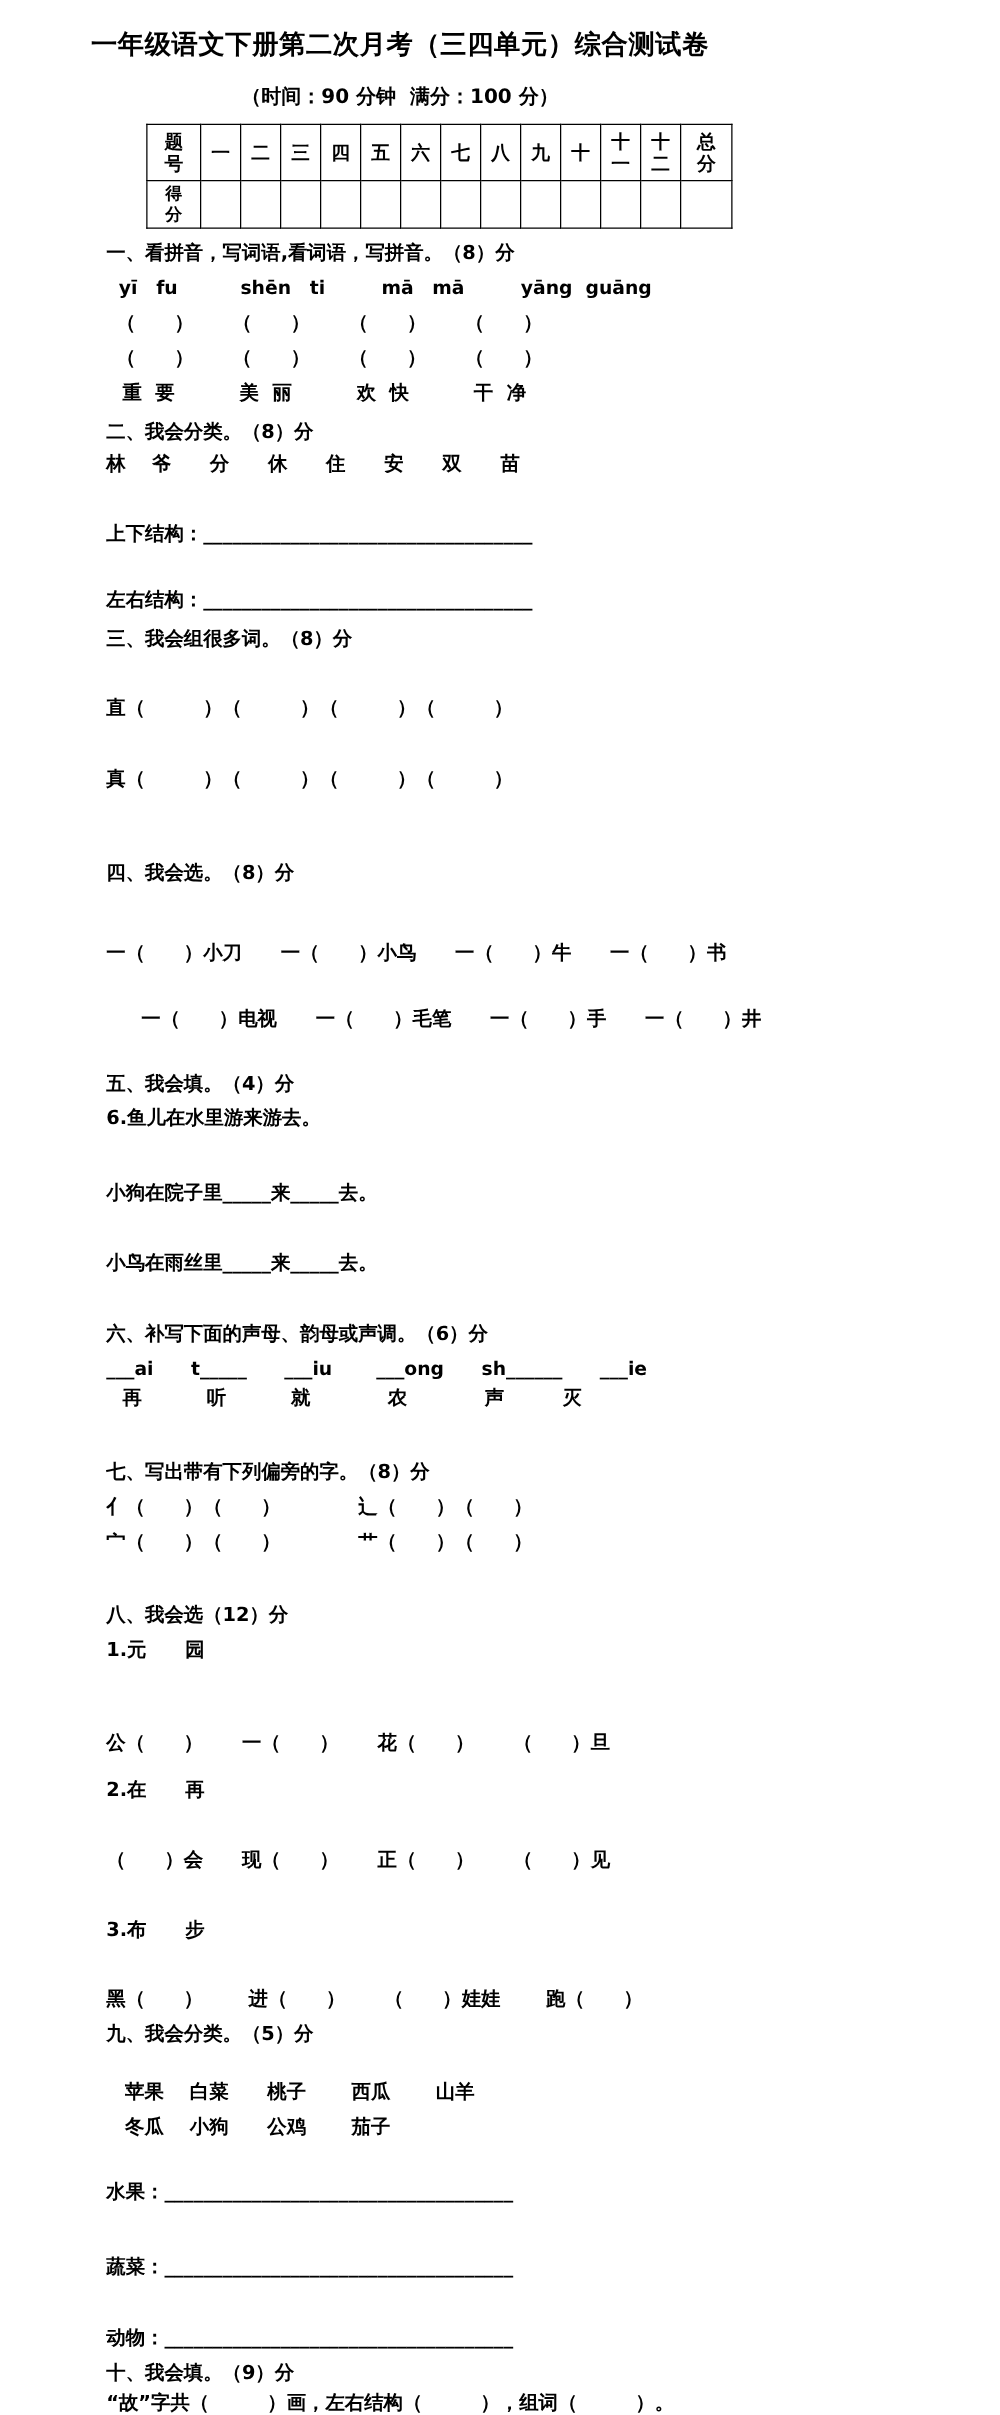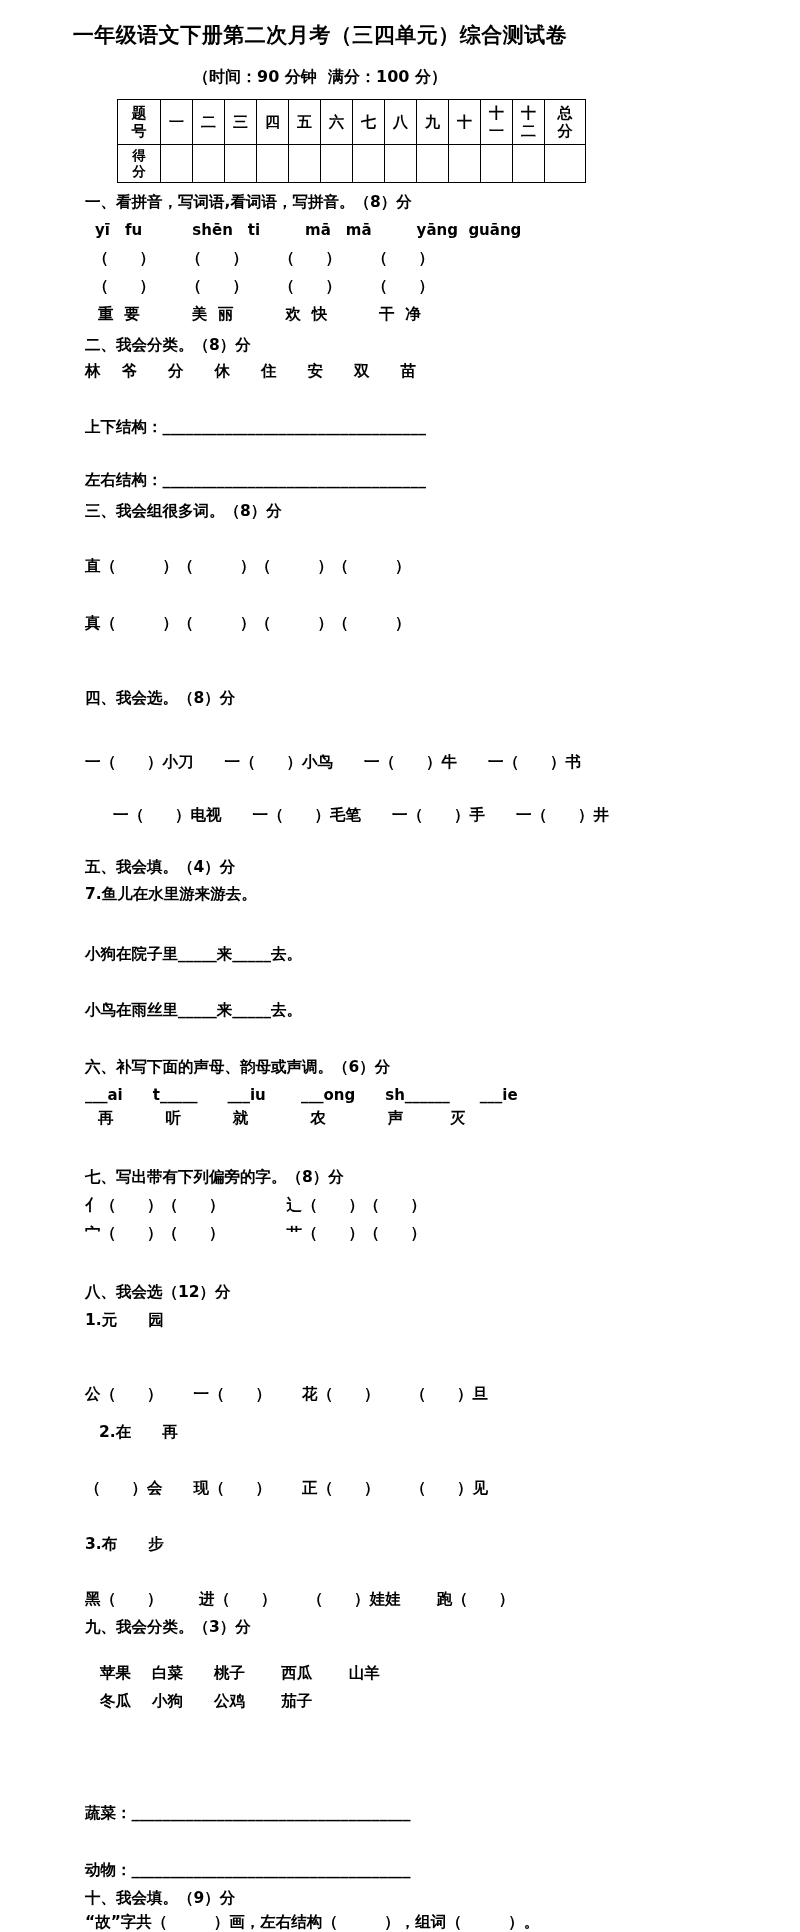--- a/index.html
+++ b/index.html
@@ -111,42 +111,43 @@
 
   <div class="ln" style="left:85px; top:501px;">三、我会组很多词。（8）分</div>
   <div class="ln" style="left:85px; top:556px;">直（　　　）（　　　）（　　　）（　　　）</div>
   <div class="ln" style="left:85px; top:613px;">真（　　　）（　　　）（　　　）（　　　）</div>
 
   <div class="ln" style="left:85px; top:688px;">四、我会选。（8）分</div>
   <div class="ln" style="left:85px; top:752px;">一（　　）小刀　　一（　　）小鸟　　一（　　）牛　　一（　　）书</div>
   <div class="ln" style="left:85px; top:805px;margin-left:28px;">一（　　）电视　　一（　　）毛笔　　一（　　）手　　一（　　）井</div>
 
   <div class="ln" style="left:85px; top:857px;">五、我会填。（4）分</div>
-  <div class="ln" style="left:85px; top:884px;">7.鱼儿在水里游来游去。</div>
+  <div class="ln" style="left:85px; top:884px;">6.鱼儿在水里游来游去。</div>
   <div class="ln" style="left:85px; top:944px;">小狗在院子里_____来_____去。</div>
   <div class="ln" style="left:85px; top:1000px;">小鸟在雨丝里_____来_____去。</div>
 
   <div class="ln" style="left:85px; top:1057px;">六、补写下面的声母、韵母或声调。（6）分</div>
   <div class="ln pinyin" style="left:85px; top:1085px;">___ai　　t_____　　___iu　　 ___ong　　sh______　　___ie</div>
   <div class="ln" style="left:98px; top:1108px;">再　　　 听　　　 就　　　　农　　　　声　　　灭</div>
 
   <div class="ln" style="left:85px; top:1167px;">七、写出带有下列偏旁的字。（8）分</div>
   <div class="ln" style="left:85px; top:1223px;">宀（　　）（　　）　　　　艹（　　）（　　）</div>
   <div class="ln" style="left:85px; top:1195px;">亻（　　）（　　）　　　　辶（　　）（　　）</div>
 
   <div class="ln" style="left:85px; top:1282px;">八、我会选（12）分</div>
   <div class="ln" style="left:85px; top:1310px;">1.元　　园</div>
   <div class="ln" style="left:85px; top:1365px;margin-top:19px;">公（　　）　　一（　　）　　花（　　）　　（　　）旦</div>
-  <div class="ln" style="left:99px; top:1422px;text-align:center;">2.在　　再</div>
+  <div class="ln" style="left:85px; top:1422px;text-align:center;">2.在　　再</div>
   <div class="ln" style="left:85px; top:1478px;">（　　）会　　现（　　）　　正（　　）　　（　　）见</div>
   <div class="ln" style="left:85px; top:1534px;">3.布　　步</div>
   <div class="ln" style="left:85px; top:1589px;">黑（　　）　　 进（　　）　　（　　）娃娃　　 跑（　　）</div>
 
-  <div class="ln" style="left:85px; top:1617px;">九、我会分类。（3）分</div>
+  <div class="ln" style="left:85px; top:1617px;">九、我会分类。（5）分</div>
   <div class="ln" style="left:100px; top:1663px;">苹果　 白菜　　桃子　　 西瓜　　 山羊</div>
   <div class="ln" style="left:100px; top:1691px;">冬瓜　 小狗　　公鸡　　 茄子</div>
+  <div class="ln" style="left:85px; top:1743px;">水果：____________________________________</div>
   <div class="ln" style="left:85px; top:1803px;">蔬菜：____________________________________</div>
   <div class="ln" style="left:85px; top:1860px;">动物：____________________________________</div>
 
   <div class="ln" style="left:85px; top:1888px;">十、我会填。（9）分</div>
   <div class="ln" style="left:85px; top:1912px;">“故”字共（　　　）画，左右结构（　　　），组词（　　　）。</div>
 
 </div>
 
 </body></html>

